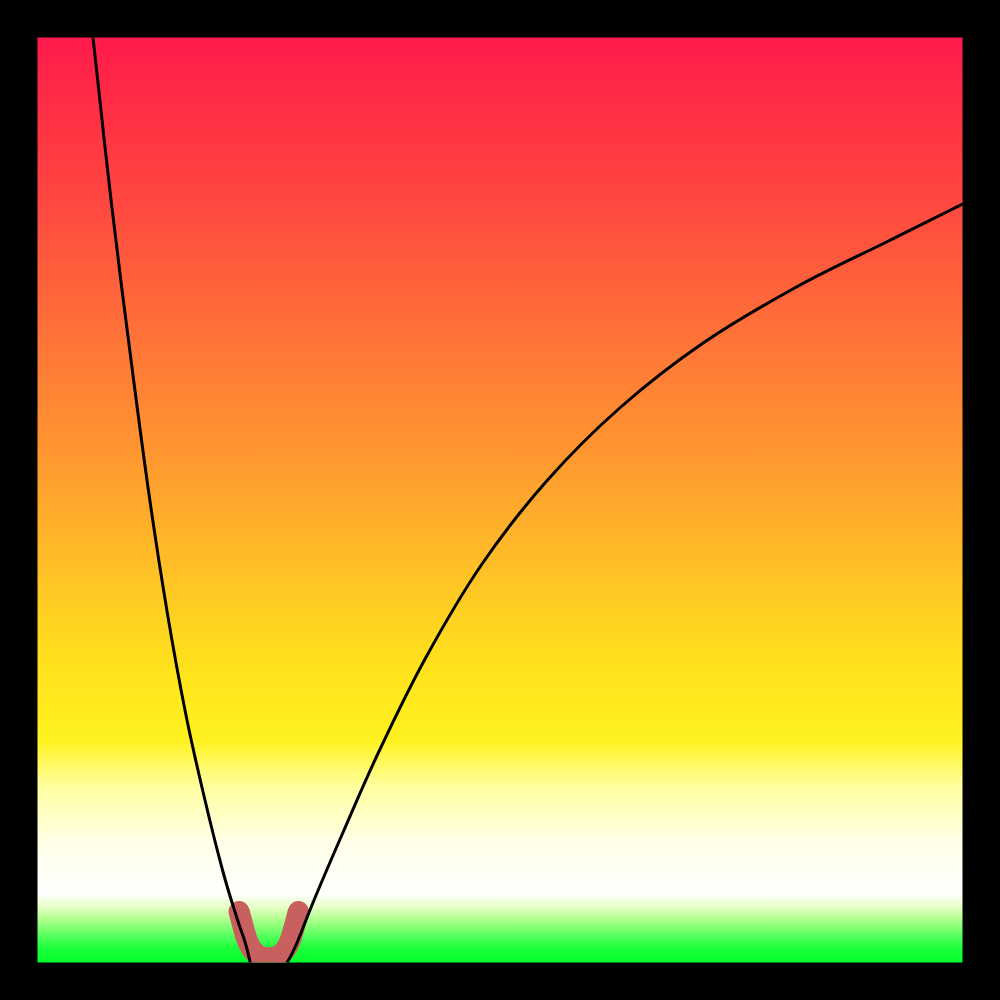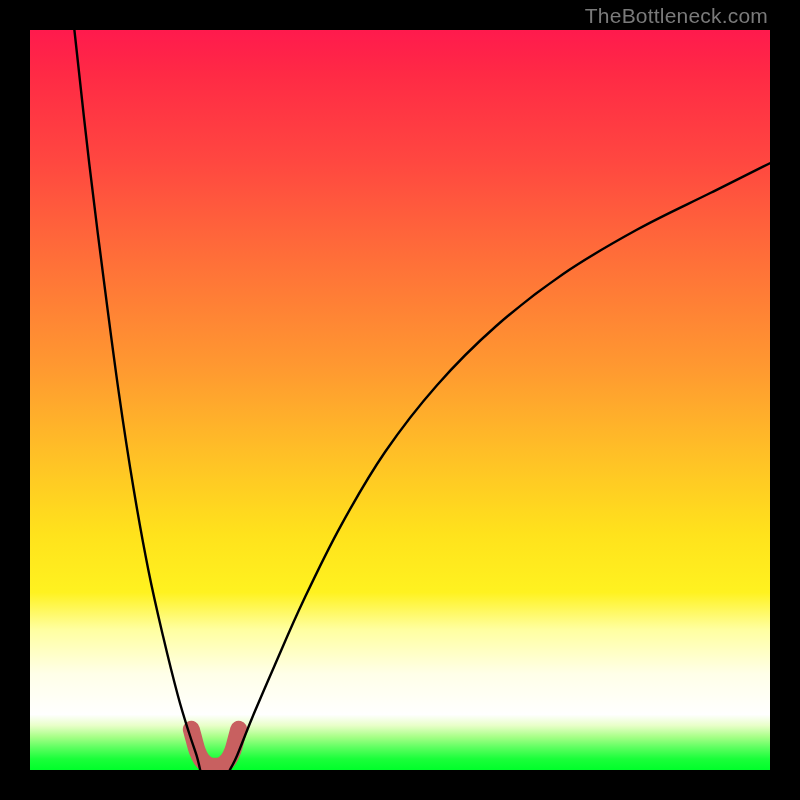--- a/index.html
+++ b/index.html
@@ -59,21 +59,20 @@
     top: 0;
     left: 0;
     width: 740px;
     height: 740px;
   }
 </style>
 </head>
 <body>
 
 <div class="frame">
-  <div class="watermark">TheBottleneck.com</div>
 
   <div class="plot">
     <svg class="curves" viewBox="0 0 740 740" preserveAspectRatio="none">
 
       <path id="path-valley" fill="none" stroke="#c86060" stroke-width="17" stroke-linecap="round" stroke-linejoin="round" d="M 161.32 699.3 C 161.8528 701.298 163.2144 706.5372 164.28 710.4 C 165.3456 714.2628 165.90800000000002 717.2968 167.24 720.76 C 168.572 724.2232 169.81519999999998 727.1092 171.67999999999998 729.64 C 173.54479999999998 732.1708 175.20239999999998 733.6212 177.6 734.82 C 179.9976 736.0188 182.33599999999998 736.3 185 736.3 C 187.66400000000002 736.3 190.0024 736.0188 192.4 734.82 C 194.79760000000002 733.6212 196.45520000000002 732.1708 198.32000000000002 729.64 C 200.18480000000002 727.1092 201.42799999999997 724.2232 202.75999999999996 720.76 C 204.09199999999996 717.2968 204.65440000000004 714.2628 205.72000000000003 710.4 C 206.78560000000002 706.5372 208.1472 701.298 208.67999999999998 699.3"></path>
 
       <path id="path-left" fill="none" stroke="#000000" stroke-width="2.4" stroke-linecap="round" d="M 44.4 0 C 47.064 23.976000000000006 53.872 87.91200000000006 59.2 133.20000000000005 C 64.528 178.48800000000003 68.672 210.308 74 251.59999999999997 C 79.328 292.89199999999994 83.472 325.304 88.8 362.59999999999997 C 94.128 399.89599999999996 98.272 426.832 103.60000000000001 458.8 C 108.92800000000001 490.76800000000003 113.072 513.5600000000001 118.4 540.2 C 123.72800000000001 566.84 127.87199999999999 584.156 133.2 606.8 C 138.528 629.444 143.338 648.684 148 666 C 152.662 683.316 155.76999999999998 692.3439999999999 159.1 703 C 162.43 713.6560000000001 164.502 718.5400000000001 166.5 725.2 C 168.498 731.86 169.53400000000002 737.336 170.20000000000002 740"></path>
 
       <path id="path-right" fill="none" stroke="#000000" stroke-width="2.4" stroke-linecap="round" d="M 199.8 740 C 201.132 737.336 203.204 734.524 207.20000000000002 725.2 C 211.19600000000003 715.8760000000001 215.34 704.1840000000001 222 688.2 C 228.66 672.216 234.876 657.712 244.20000000000002 636.4 C 253.52400000000003 615.088 261.812 595.108 273.8 569.8 C 285.788 544.492 296.148 522.4399999999999 310.8 495.79999999999995 C 325.452 469.15999999999997 337.88399999999996 447.108 355.2 421.8 C 372.516 396.492 387.02000000000004 377.844 407.00000000000006 355.2 C 426.9800000000001 332.556 443.556 315.98 466.2 296 C 488.844 276.02 507.49199999999996 261.51599999999996 532.8 244.2 C 558.108 226.88400000000001 580.16 214.45200000000008 606.8 199.80000000000007 C 633.4399999999999 185.14800000000005 656.8240000000001 174.78799999999995 680.8000000000001 162.79999999999995 C 704.7760000000001 150.81199999999995 729.344 138.52800000000002 740 133.20000000000005"></path>
     </svg>

